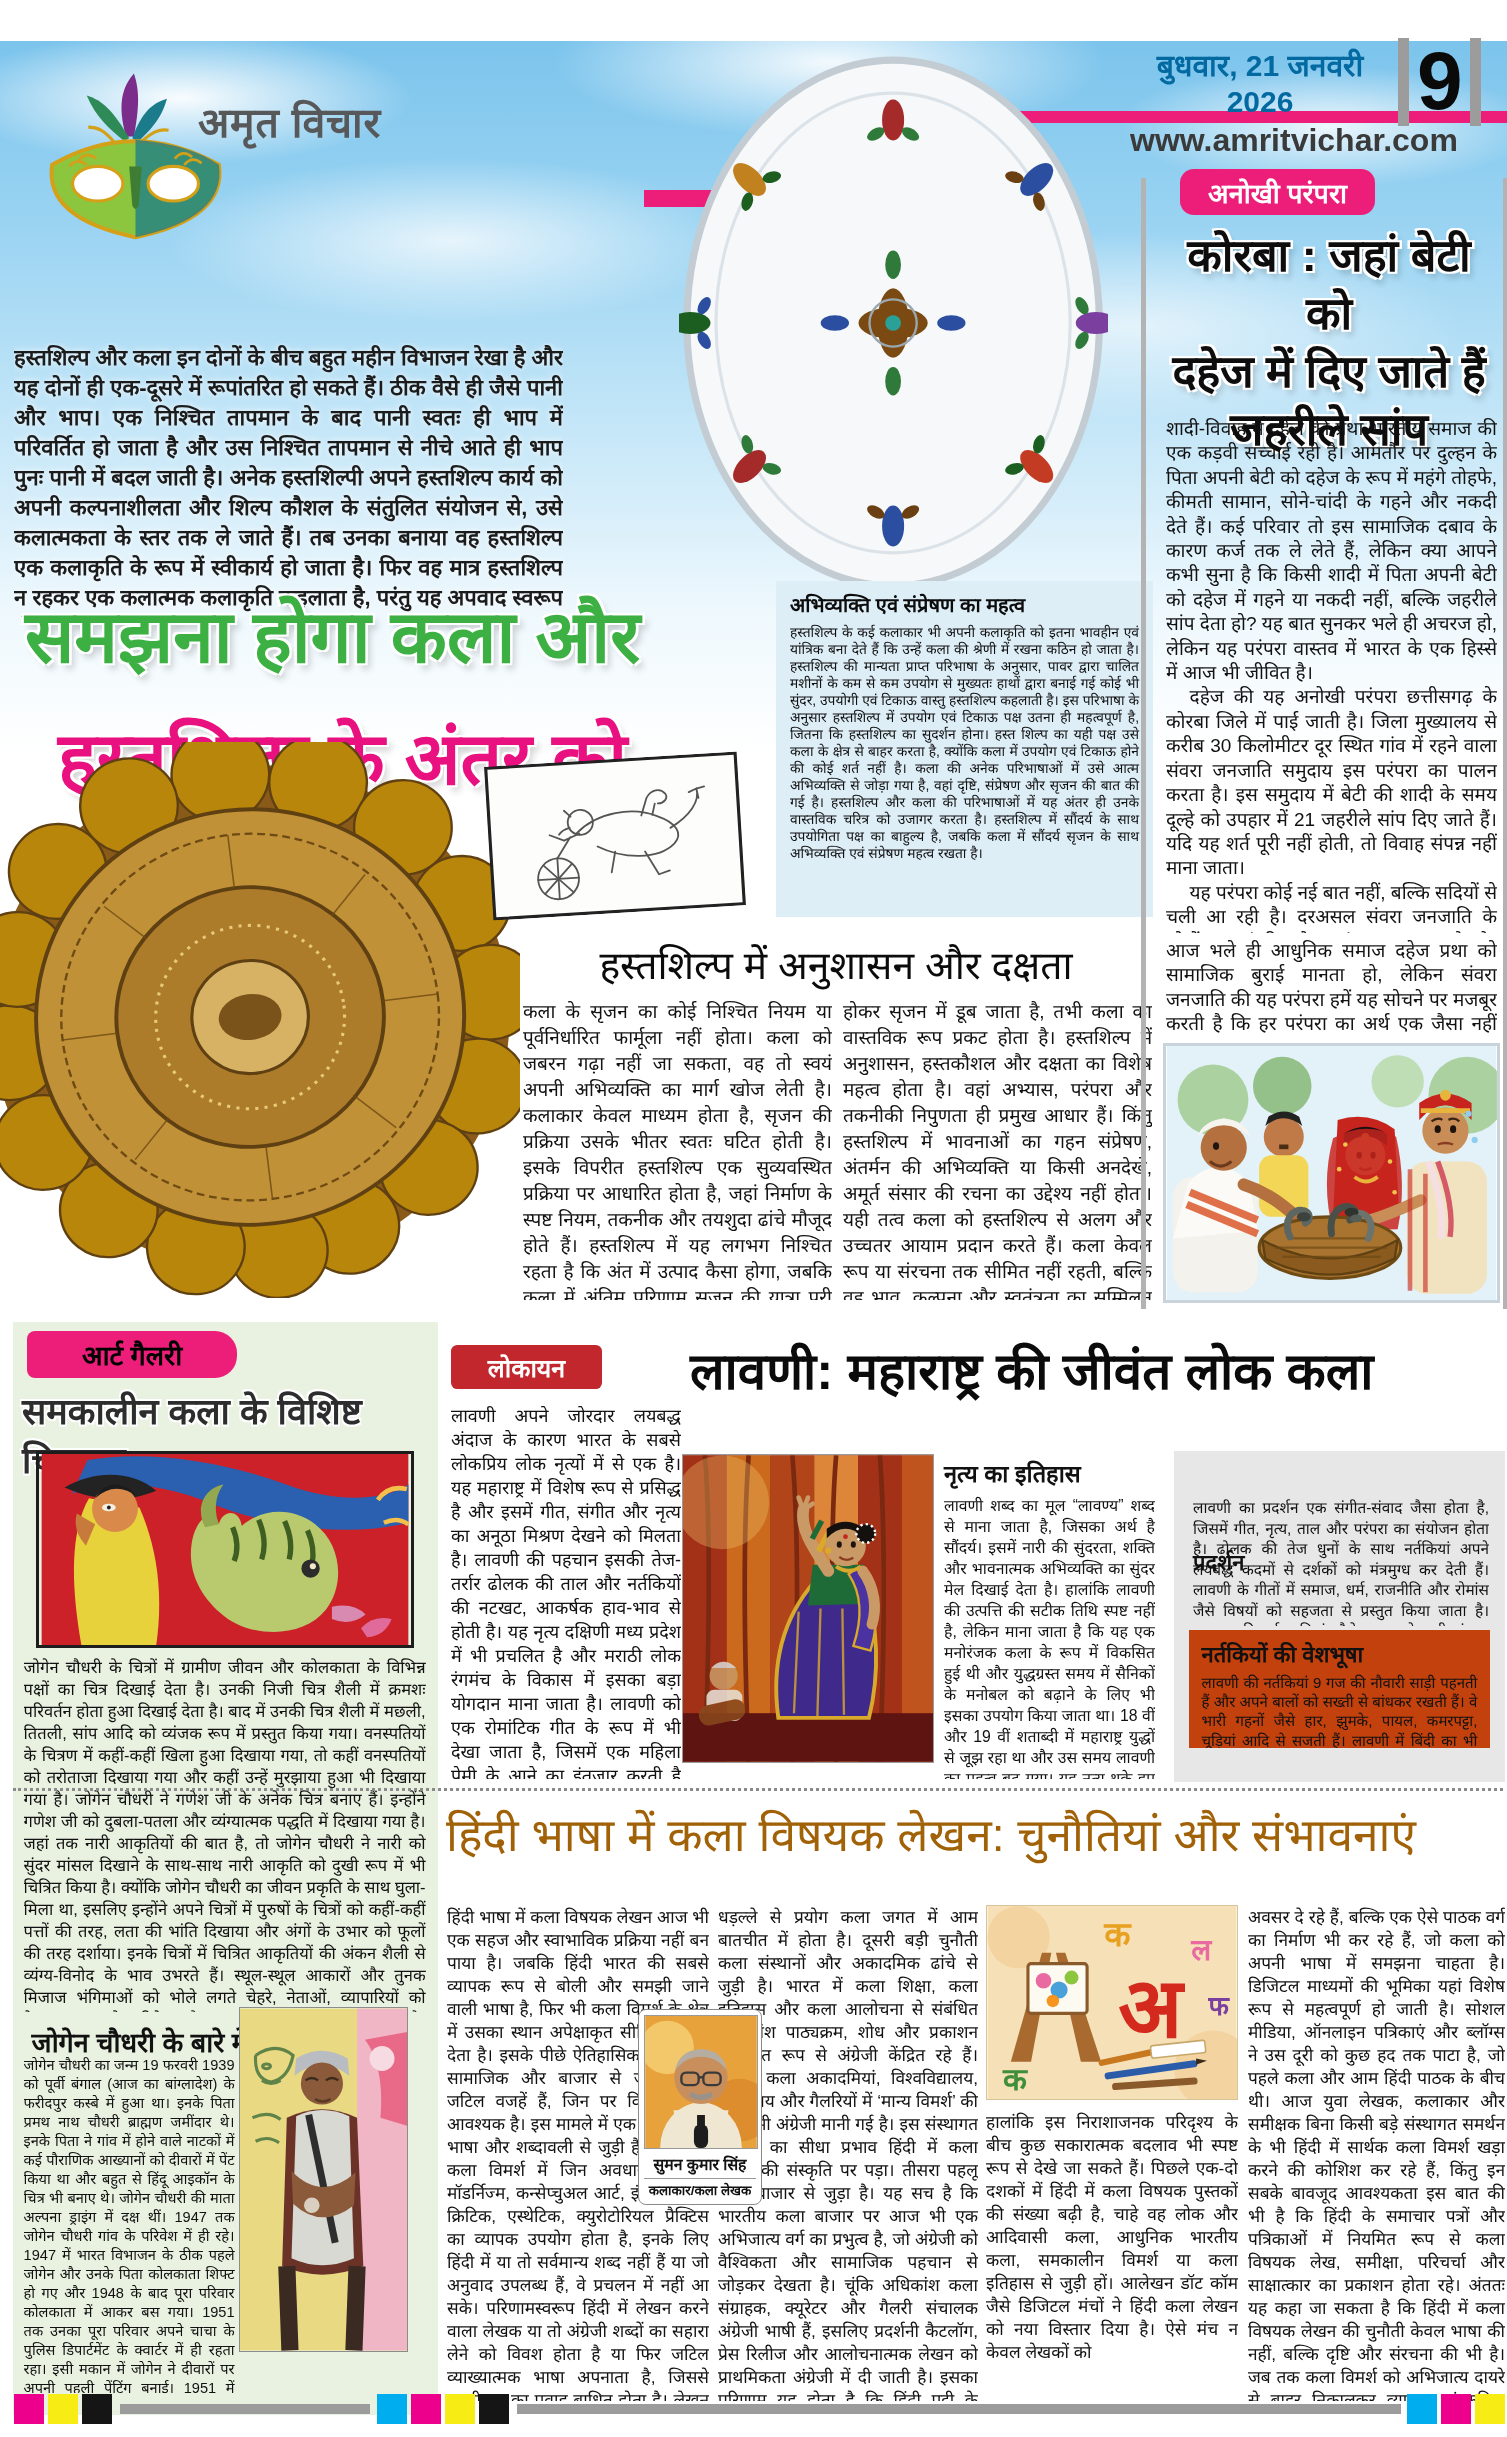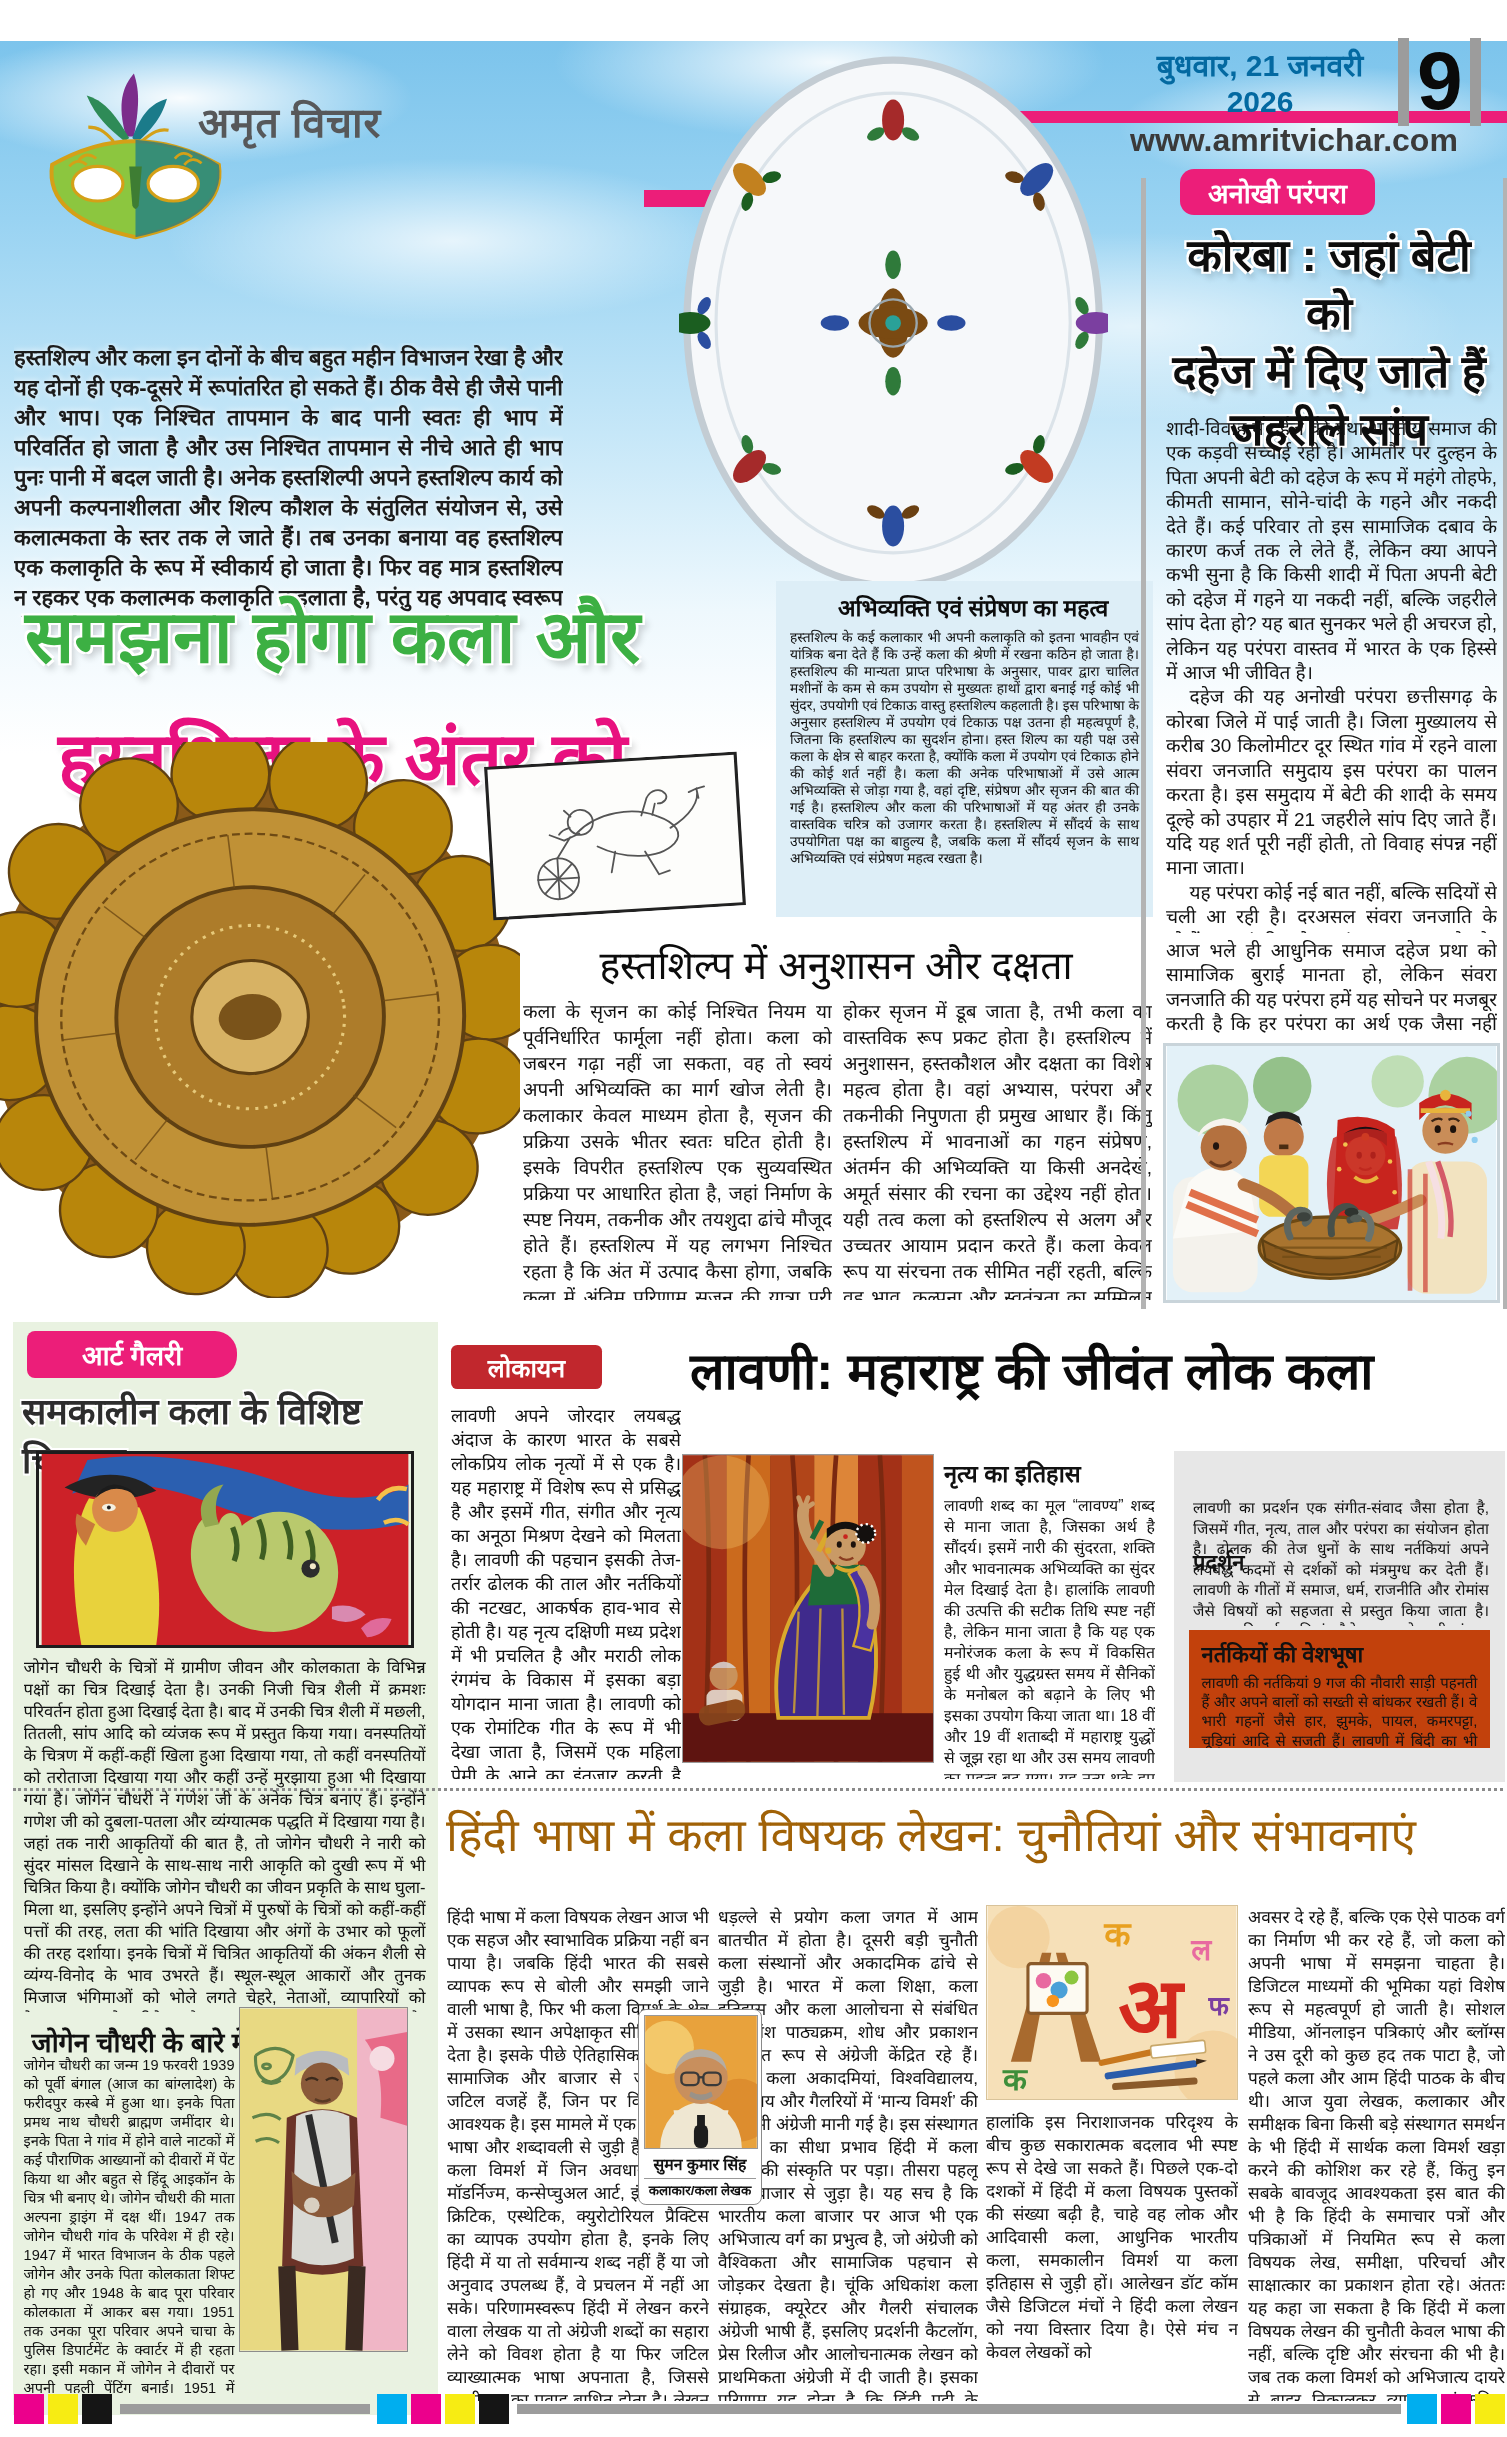--- a/index.html
+++ b/index.html
@@ -37,41 +37,41 @@
   #author-card{left:559px;top:343px;width:110px;height:192px;background:rgba(255,255,255,.92);
      border:2.4px solid #98a2a8;border-radius:11px;text-align:center;padding:4.7px 3.2px;}
   #author-card .ph{width:91px;height:118px;border:1.6px solid #777;margin:0 auto;display:block;background:#cfd8d2;}
   #author-name{font-size:15.8px;font-weight:900;margin-top:4.7px;border-bottom:1.6px solid #888;padding-bottom:2.4px;}
   #author-role{font-size:13.4px;font-weight:700;margin-top:2.4px;}
   #headline1{left:25px;top:584px;font-size:73px;font-weight:900;color:#3cb043;white-space:nowrap;
      text-shadow:2.4px 2.4px 0 #fff,-2.4px -2.4px 0 #fff,2.4px -2.4px 0 #fff,-2.4px 2.4px 0 #fff,4.7px 6.3px 7.9px rgba(0,0,0,.18);}
   #headline2{left:58px;top:706px;font-size:73px;font-weight:900;color:#e8117f;white-space:nowrap;
      text-shadow:2.4px 2.4px 0 #fff,-2.4px -2.4px 0 #fff,2.4px -2.4px 0 #fff,-2.4px 2.4px 0 #fff,4.7px 6.3px 7.9px rgba(0,0,0,.18);}
   #expr-box{left:776px;top:581px;width:377px;height:336px;background:#ddeef7;padding:9.5px 14px;box-sizing:border-box;}
-  #expr-title{font-size:23px;font-weight:900;color:#0c0c0c;margin-bottom:6.3px;margin-left:48px;}
+  #expr-title{font-size:20px;font-weight:900;color:#0c0c0c;margin-bottom:6.3px;}
   #expr-body{font-size:13.8px;line-height:17px;}
   #gold-plate{left:-9.5px;top:742px;width:529px;height:556px;}
   #monkey{left:488px;top:759px;width:254px;height:154px;transform:rotate(-3.5deg);}
   #disc-title{left:520px;top:937px;width:632px;text-align:center;font-size:39px;font-weight:400;color:#0b0b0b;}
   #disc-col1{left:523px;top:999px;width:309px;height:301px;font-size:19px;line-height:26px;}
   #disc-col2{left:843px;top:999px;width:309px;height:301px;font-size:19px;line-height:26px;}
   
   #snake-col{left:1141px;top:178px;width:367px;height:1131px;border-left:5.5px solid #b3b3b3;border-right:5.5px solid #b3b3b3;box-sizing:border-box;}
   #snake-badge{left:1180px;top:169px;width:195px;height:46px;background:#ec1e79;border-radius:14px;
      color:#fff;font-size:27px;font-weight:900;display:flex;align-items:center;justify-content:center;}
   #snake-head{left:1159px;top:227px;width:340px;text-align:center;font-size:45px;line-height:58px;font-weight:900;color:#0d0d0d;
      text-shadow:2.4px 2.4px 0 #fff,-2.4px -2.4px 0 #fff,2.4px -2.4px 0 #fff,-2.4px 2.4px 0 #fff,3.9px 5.5px 6.3px rgba(0,0,0,.2);}
   #snake-body{left:1166px;top:417px;width:331px;height:516px;font-size:19px;line-height:24.4px;}
   #snake-body p{margin:0;}  #snake-body p+p{text-indent:23.6px;}
   #snake-last{left:1166px;top:939px;width:331px;height:99px;font-size:19px;line-height:24.4px;}
   #snake-ill{left:1163px;top:1043px;width:337px;height:260px;border:3.2px solid #c9d4da;box-sizing:border-box;}
   
   #green-panel{left:12.6px;top:1322px;width:425px;height:1093px;background:#e9f2e1;}
   #ag-badge{left:27px;top:1331px;width:210px;height:47px;background:#ec1e79;border-radius:7.9px 22px 22px 7.9px;
-     color:#ffffff;font-size:27px;font-weight:900;display:flex;align-items:center;justify-content:center;}
+     color:#000000;font-size:27px;font-weight:900;display:flex;align-items:center;justify-content:center;}
   #ag-head{left:22px;top:1386px;width:406px;font-size:36px;font-weight:900;color:#2d2d2d;
      text-shadow:1.6px 1.6px 0 #fff,-1.6px -1.6px 0 #fff,1.6px -1.6px 0 #fff,-1.6px 1.6px 0 #fff;}
   #ag-paint{left:36px;top:1451px;width:378px;height:197px;border:3.2px solid #1d1d1d;box-sizing:border-box;}
   #ag-body{left:23.6px;top:1656px;width:402px;height:356px;font-size:16.5px;line-height:22px;}
   #ag-about-title{left:23.6px;top:2015px;width:331px;font-size:27px;font-weight:900;}
   #ag-about-body{left:23.6px;top:2056px;width:211px;height:337px;font-size:14.6px;line-height:19px;}
   #jogen-photo{left:239px;top:2007px;width:169px;height:345px;border:1.6px solid #8c8c8c;box-sizing:border-box;}
   
   #lok-badge{left:451px;top:1345px;width:151px;height:44px;background:#c1272d;border-radius:6.3px;
      color:#fff;font-size:25px;font-weight:900;display:flex;align-items:center;justify-content:center;}

